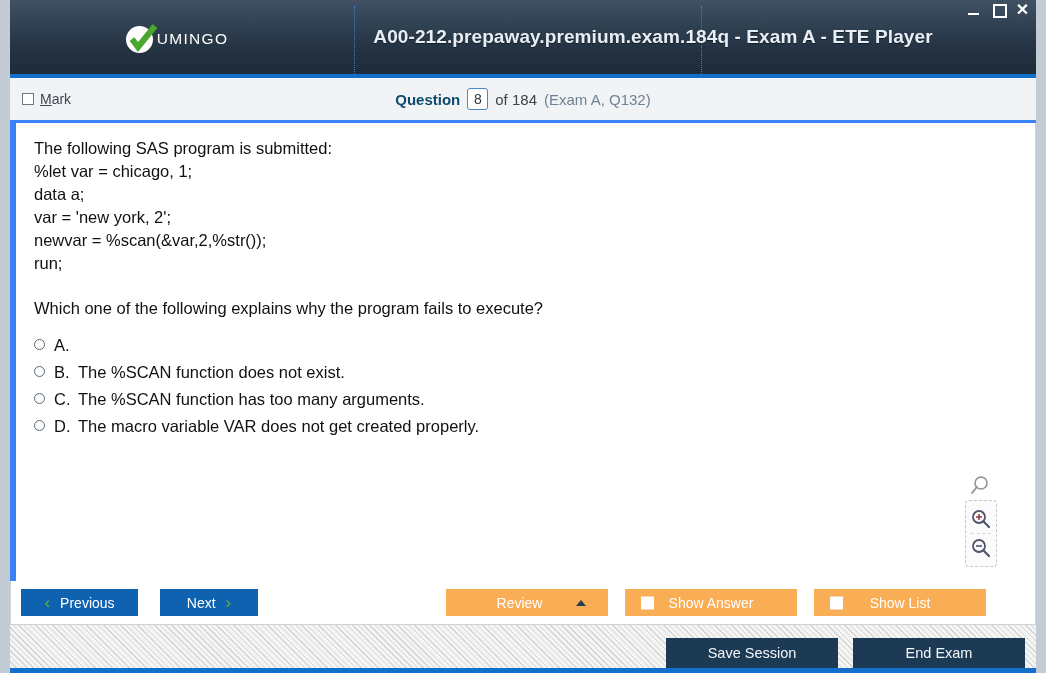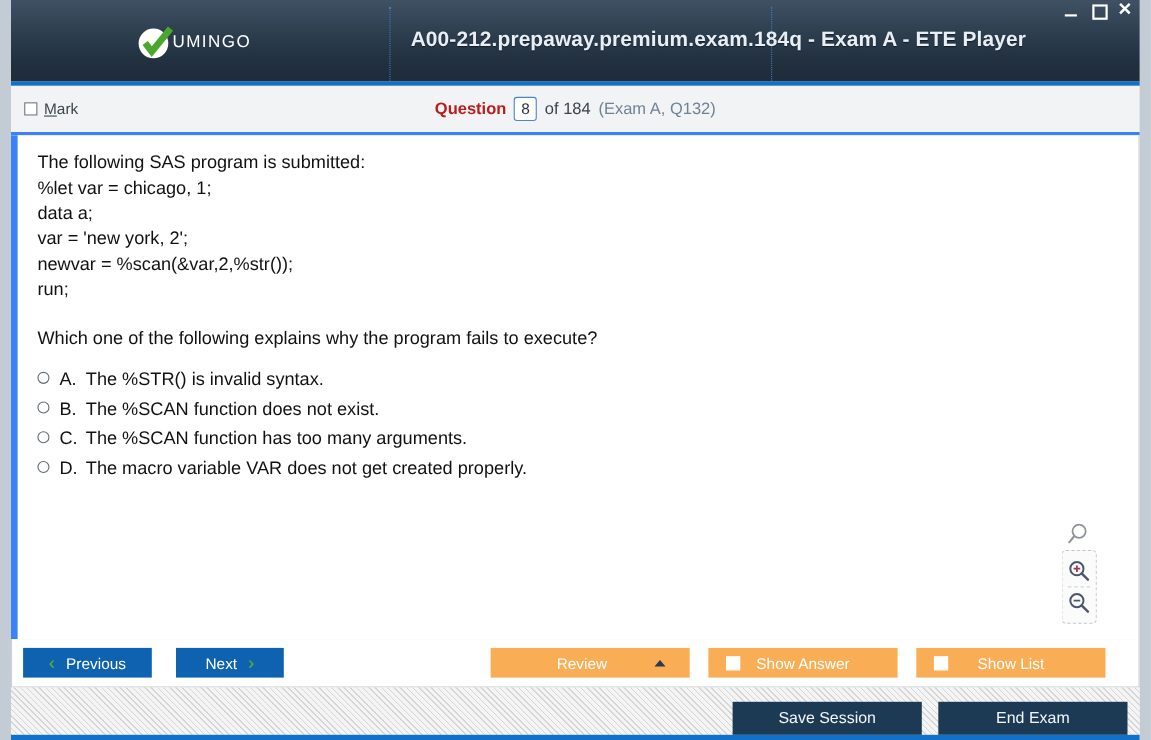--- a/index.html
+++ b/index.html
@@ -193,21 +193,21 @@
     left: 0; right: 0;
     display: flex;
     align-items: center;
     justify-content: center;
     gap: 7px;
     pointer-events: none;
   }
   .q-word {
     font-size: 15px;
     font-weight: bold;
-    color: #b91c1c;
+    color: #0c4a6e;
   }
   .q-num {
     width: 21px;
     height: 22px;
     background: #ffffff;
     border: 1px solid #4a86c8;
     border-radius: 3px;
     display: flex;
     align-items: center;
     justify-content: center;
@@ -357,21 +357,21 @@
     color: #ffffff;
     border: none;
     font-size: 14px;
     font-family: "Liberation Sans", sans-serif;
     display: flex;
     align-items: center;
     cursor: pointer;
     position: relative;
   }
   .btn-review {
-    width: 181px;
+    width: 162px;
     margin-left: 188px;
     justify-content: center;
     padding-right: 30px;
     padding-left: 15px;
   }
   .review-caret {
     position: absolute;
     right: 22px;
     top: 50%;
     transform: translateY(-50%);
@@ -487,21 +487,20 @@
 
       <div class="q-gap"></div>
 
       <div class="q-prompt">Which one of the following explains why the program fails to execute?</div>
 
       <div class="options">
 
         <div class="option">
           <span class="opt-radio"></span>
           <span class="opt-letter">A.</span>
-          <span class="opt-text">The %STR() is invalid syntax.</span>
         </div>
 
         <div class="option">
           <span class="opt-radio"></span>
           <span class="opt-letter">B.</span>
           <span class="opt-text">The %SCAN function does not exist.</span>
         </div>
 
         <div class="option">
           <span class="opt-radio"></span>

